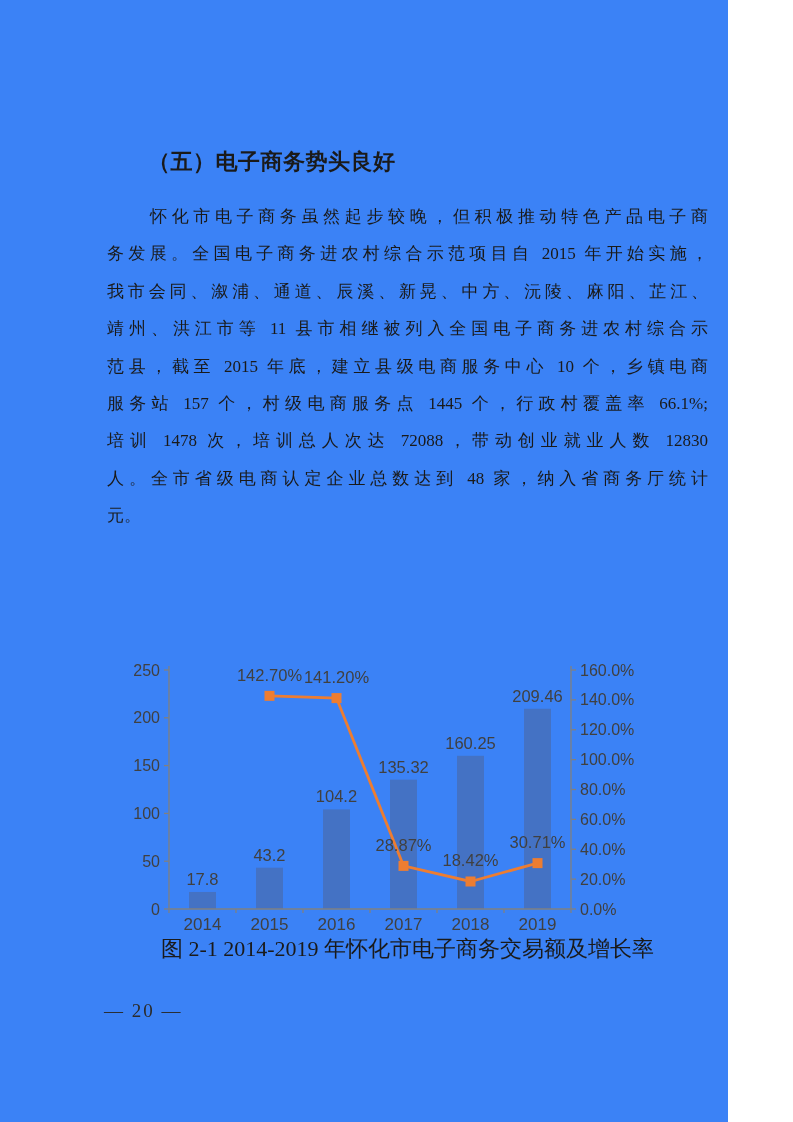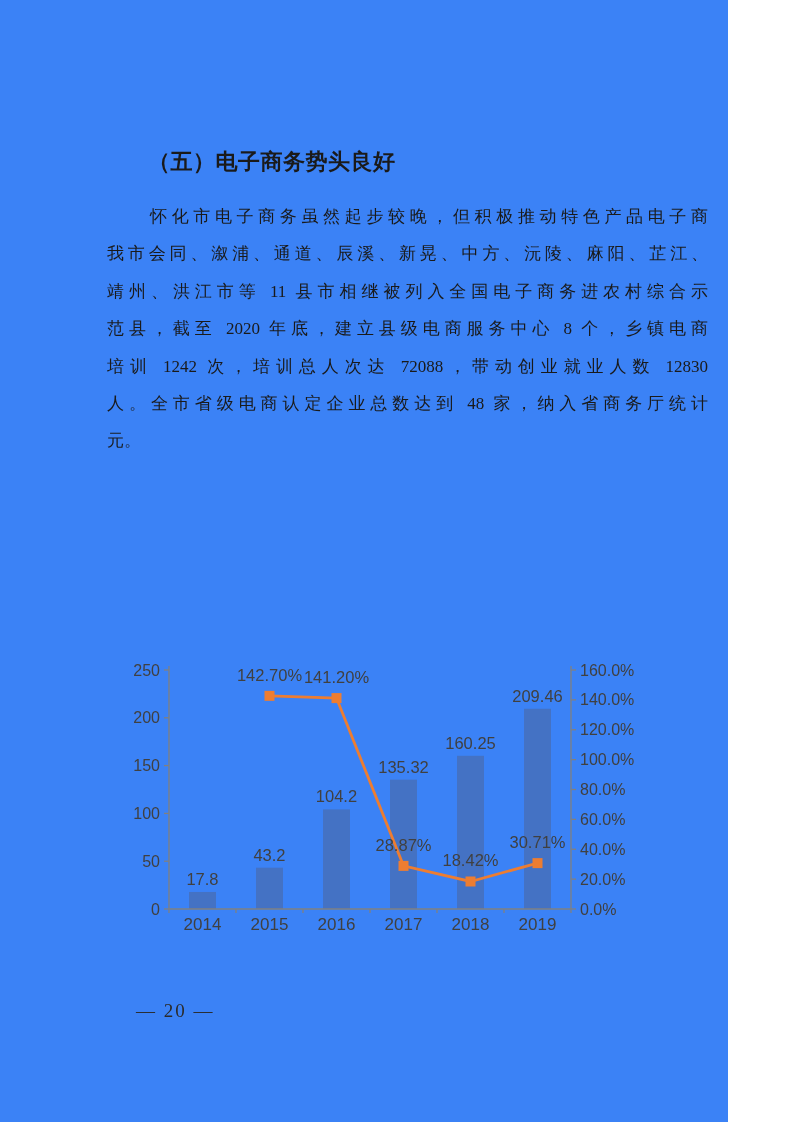--- a/index.html
+++ b/index.html
@@ -20,36 +20,38 @@
   }
   .para .line.first{ text-indent:43px; }
   .para .line.last{ text-align:left; text-align-last:left; }
   .chart-wrap{ position:absolute; left:130px; top:658px; width:560px; height:290px; }
   .caption{
     position:absolute; left:107px; top:934px; width:601px; text-align:center;
     font-size:22px; white-space:nowrap;
   }
   .footer{
     position:absolute; left:104px; top:1000px; font-size:19px; color:#2b2b2b;
-    letter-spacing:2px; white-space:nowrap;margin-left:32px;
+    letter-spacing:2px; white-space:nowrap;
   }
 </style>
 </head>
 <body>
 
 <div class="page">
 
   <div class="heading">（五）电子商务势头良好</div>
 
   <div class="para">
     <div class="line first">怀化市电子商务虽然起步较晚，但积极推动特色产品电子商</div>
+    <div class="line">务发展。全国电子商务进农村综合示范项目自 2015 年开始实施，</div>
     <div class="line">我市会同、溆浦、通道、辰溪、新晃、中方、沅陵、麻阳、芷江、</div>
     <div class="line">靖州、洪江市等 11 县市相继被列入全国电子商务进农村综合示</div>
-    <div class="line">范县，截至 2020 年底，建立县级电商服务中心 8 个，乡镇电商</div>
-    <div class="line">培训 1242 次，培训总人次达 72088，带动创业就业人数 12830</div>
+    <div class="line">范县，截至 2015 年底，建立县级电商服务中心 10 个，乡镇电商</div>
+    <div class="line">服务站 157 个，村级电商服务点 1445 个，行政村覆盖率 66.1%;</div>
+    <div class="line">培训 1478 次，培训总人次达 72088，带动创业就业人数 12830</div>
     <div class="line">人。全市省级电商认定企业总数达到 48 家，纳入省商务厅统计</div>
     <div class="line last">元。</div>
   </div>
 
   <div class="chart-wrap">
     <svg id="chart-svg" width="560" height="290" viewBox="0 0 560 290">
         <rect x="59" y="233.9832" width="27" height="17.01679999999999" fill="#4472C4"></rect>
         <rect x="126" y="209.70080000000002" width="27" height="41.299199999999985" fill="#4472C4"></rect>
         <rect x="193" y="151.38479999999998" width="27" height="99.61520000000002" fill="#4472C4"></rect>
         <rect x="260" y="121.63408000000001" width="27" height="129.36592" fill="#4472C4"></rect>
@@ -114,16 +116,17 @@
         <text x="206.5" y="25.08250000000001" text-anchor="middle" font-size="16.5" fill="#404040" font-family="&quot;Liberation Sans&quot;,&quot;DejaVu Sans&quot;,sans-serif">141.20%</text>
         <rect x="268.5" y="202.8754375" width="10" height="10" fill="#ED7D31"></rect>
         <text x="273.5" y="192.8754375" text-anchor="middle" font-size="16.5" fill="#404040" font-family="&quot;Liberation Sans&quot;,&quot;DejaVu Sans&quot;,sans-serif">28.87%</text>
         <rect x="335.5" y="218.485125" width="10" height="10" fill="#ED7D31"></rect>
         <text x="340.5" y="208.485125" text-anchor="middle" font-size="16.5" fill="#404040" font-family="&quot;Liberation Sans&quot;,&quot;DejaVu Sans&quot;,sans-serif">18.42%</text>
         <rect x="402.5" y="200.1269375" width="10" height="10" fill="#ED7D31"></rect>
         <text x="407.5" y="190.1269375" text-anchor="middle" font-size="16.5" fill="#404040" font-family="&quot;Liberation Sans&quot;,&quot;DejaVu Sans&quot;,sans-serif">30.71%</text>
       </svg>
   </div>
 
+  <div class="caption">图 2-1  2014-2019 年怀化市电子商务交易额及增长率</div>
 
   <div class="footer">— 20 —</div>
 
 </div>
 
 </body></html>

